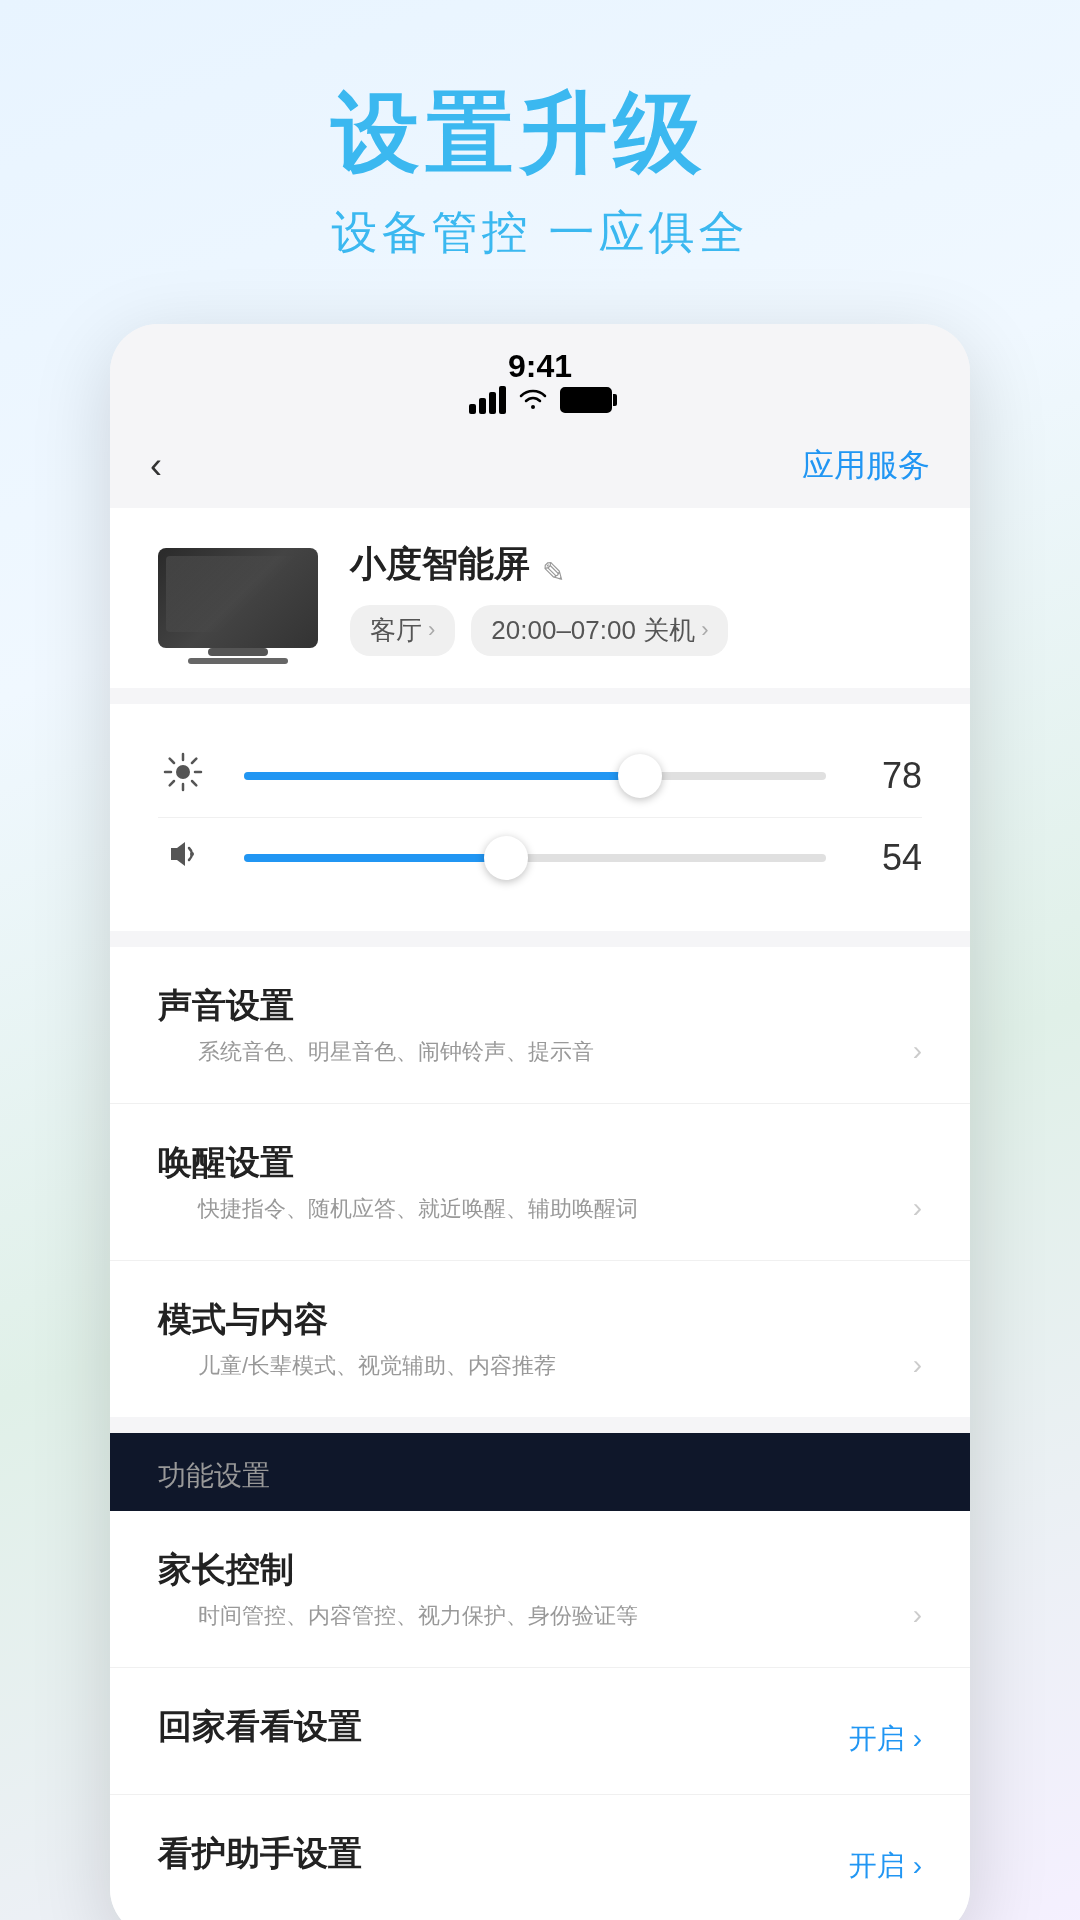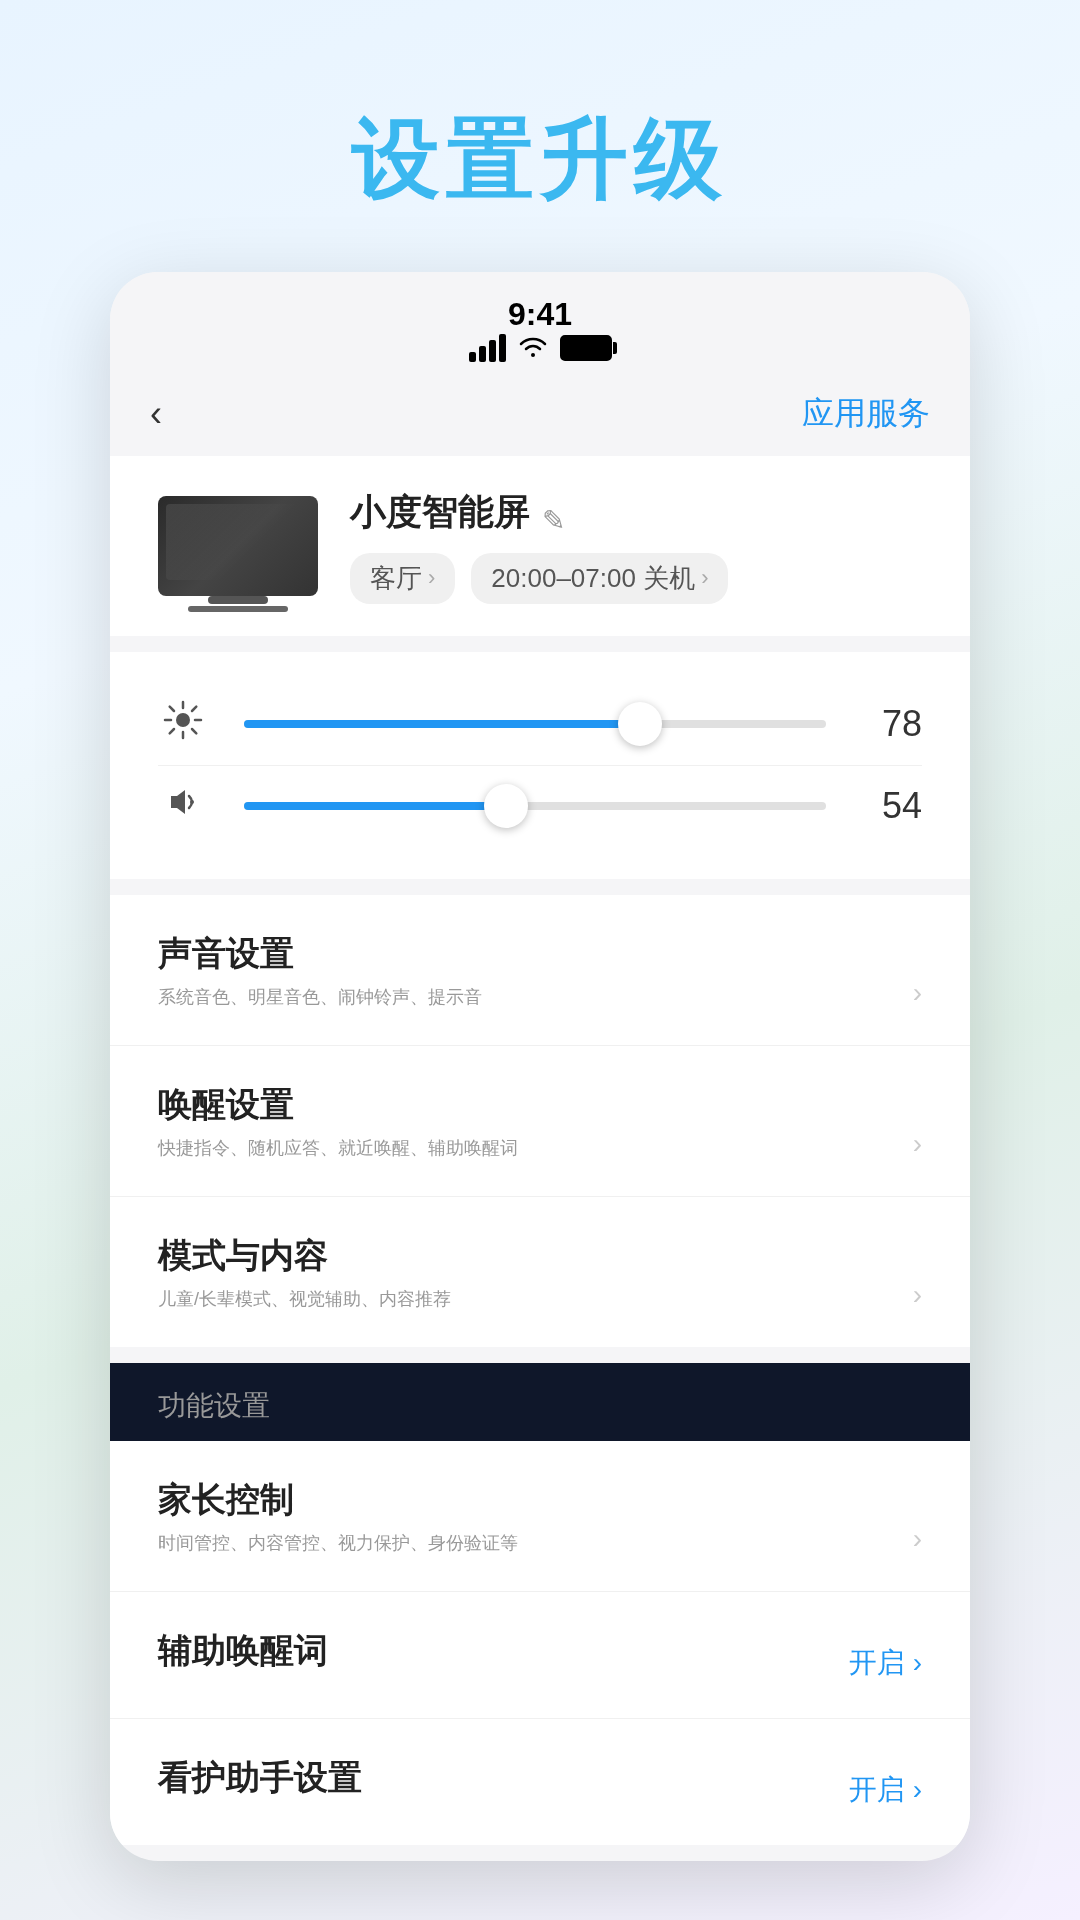--- a/index.html
+++ b/index.html
@@ -11,21 +11,21 @@
       background: linear-gradient(160deg, #e8f4ff 0%, #f0f8ff 30%, #e0f0e8 60%, #f5f0ff 100%);
       font-family: -apple-system, 'PingFang SC', 'Helvetica Neue', Arial, sans-serif;
       display: flex;
       flex-direction: column;
       align-items: center;
       overflow-x: hidden;
     }
 
     
     .promo-section {
-      padding-top: 106px;
+      padding-top: 80px;
       padding-bottom: 60px;
     }
 
     .promo-title {
       font-size: 88px;
       font-weight: 700;
       color: #3bb8f0;
       letter-spacing: 6px;
       line-height: 1.2;
     }
@@ -298,22 +298,23 @@
     }
 
     .settings-item-title {
       font-size: 34px;
       font-weight: 600;
       color: #222;
       margin-bottom: 8px;
     }
 
     .settings-item-desc {
-      font-size: 18px;
+      font-size: 22px;
       color: #999;
+      margin-left: 40px;
     }
 
     .settings-item-arrow {
       font-size: 28px;
       color: #ccc;
       margin-left: 16px;
     }
 
     
     .section-label {
@@ -330,20 +331,21 @@
       gap: 8px;
       color: #2196f3;
       font-size: 28px;
     }
   </style>
 </head>
 <body>
 
 <div class="promo-section">
   <div class="promo-title">设置升级</div>
+  <div class="promo-subtitle">设备管控 一应俱全</div>
 </div>
 
 <div class="phone-mockup">
 
   <div class="status-bar">
     <span class="status-time">9:41</span>
     <div class="status-icons">
       <div class="signal-bars">
         <div class="signal-bar" style="height:10px;"></div>
         <div class="signal-bar" style="height:16px;"></div>
@@ -457,21 +459,21 @@
   <div class="settings-card">
     <div class="settings-item">
       <div class="settings-item-content">
         <div class="settings-item-title">家长控制</div>
         <div class="settings-item-desc">时间管控、内容管控、视力保护、身份验证等</div>
       </div>
       <span class="settings-item-arrow">›</span>
     </div>
     <div class="settings-item">
       <div class="settings-item-content">
-        <div class="settings-item-title">辅助唤醒词</div>
+        <div class="settings-item-title">回家看看设置</div>
       </div>
       <div class="settings-item-status">
         <span>开启</span>
         <span>›</span>
       </div>
     </div>
     <div class="settings-item">
       <div class="settings-item-content">
         <div class="settings-item-title">看护助手设置</div>
       </div>

